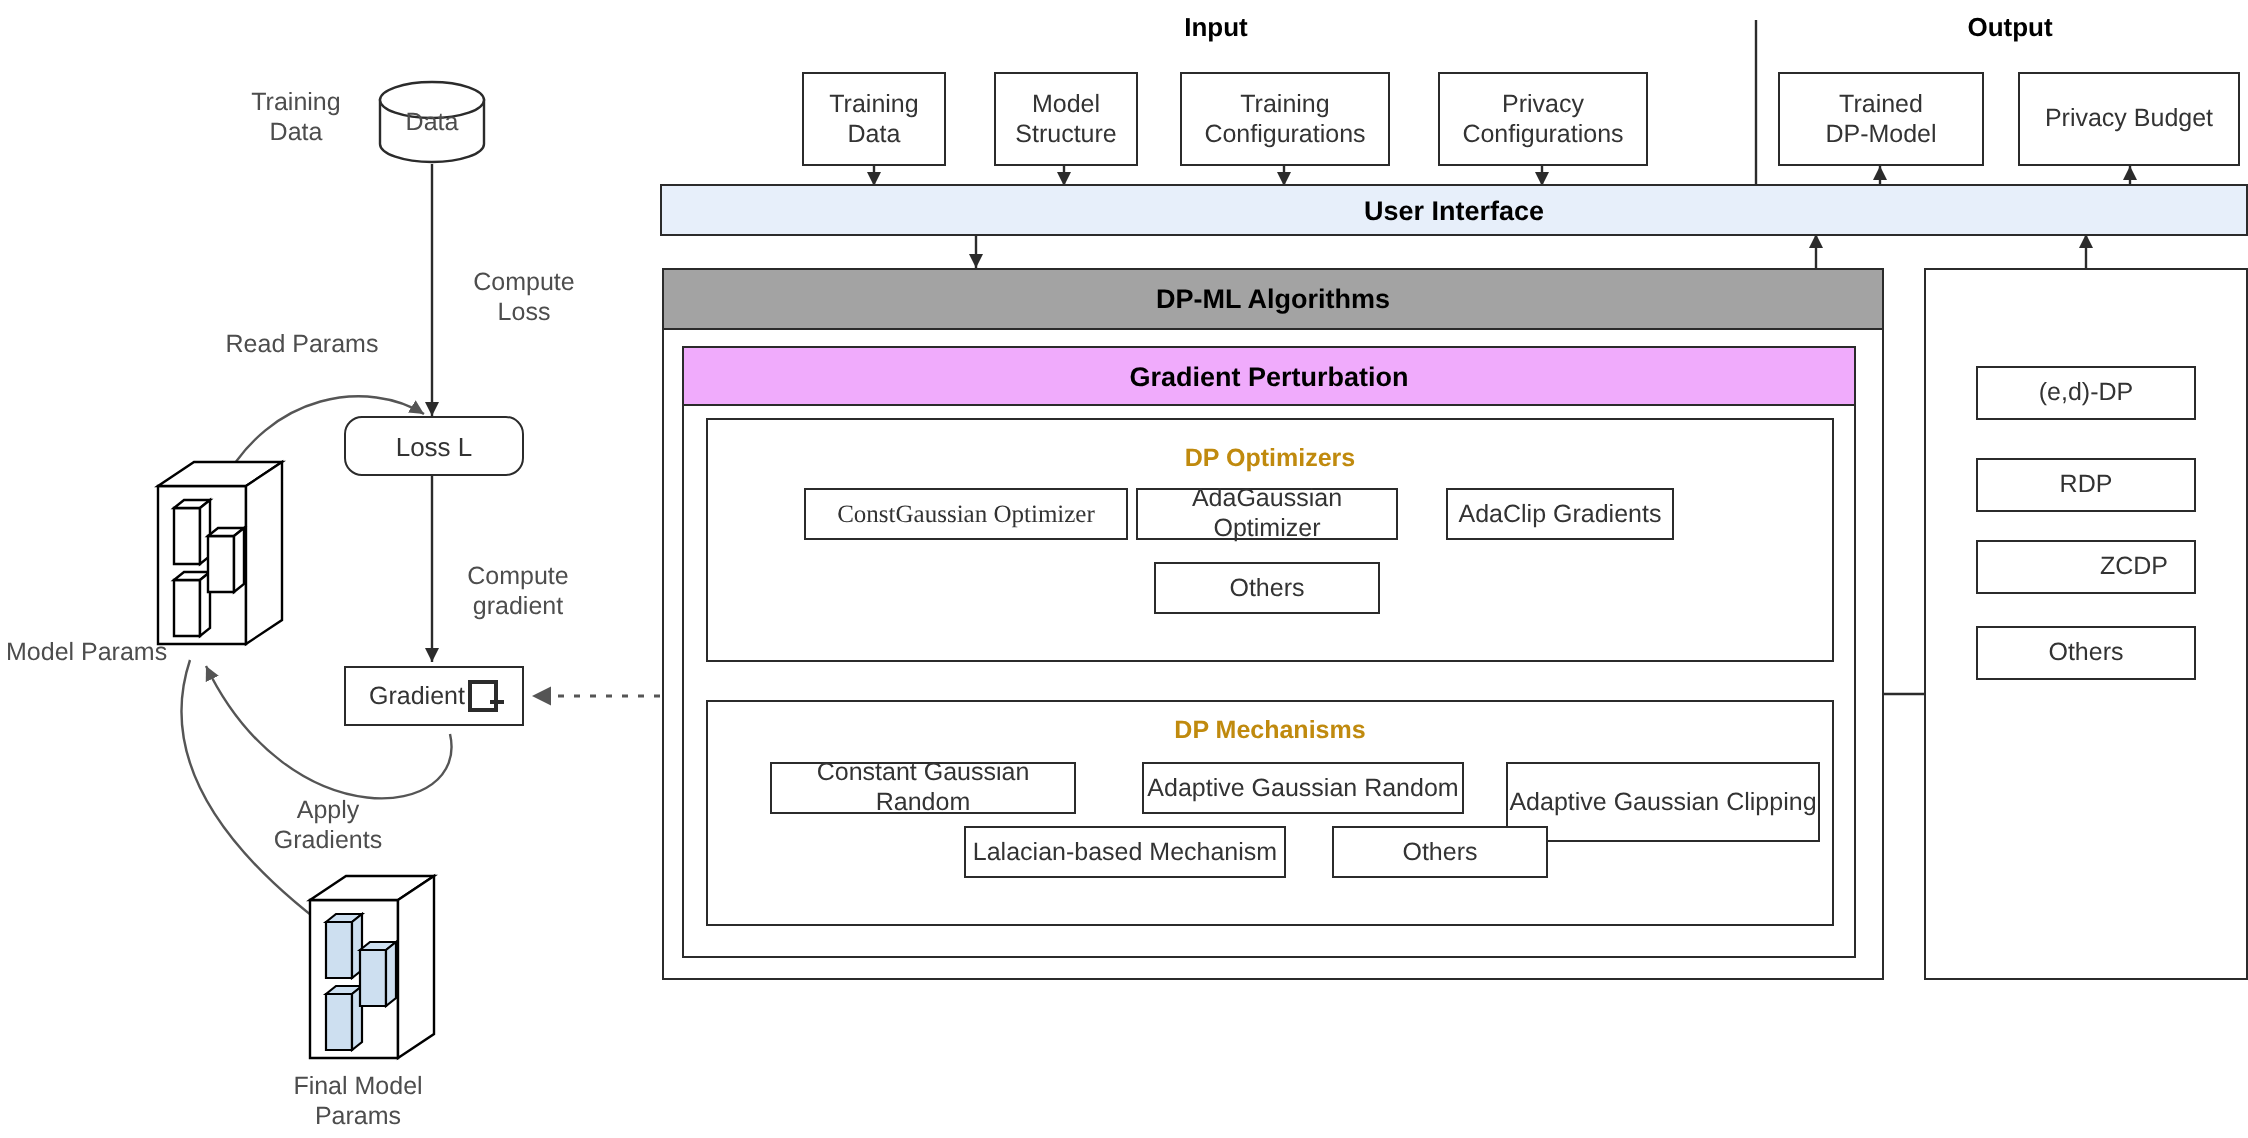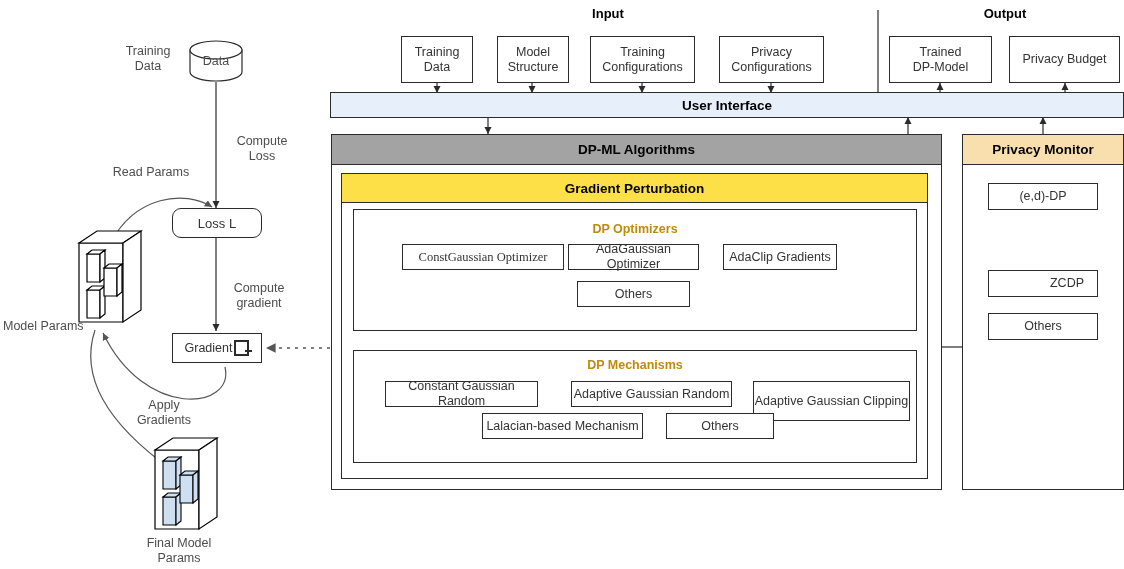--- a/index.html
+++ b/index.html
@@ -16,21 +16,21 @@
        font-size:12.5px;color:#333;line-height:15px;}
   .rbox{position:absolute;box-sizing:border-box;border:1.3px solid #2b2b2b;background:#fff;
        border-radius:9px;display:flex;align-items:center;justify-content:center;
        font-size:13px;color:#333;}
 
   .bar{position:absolute;box-sizing:border-box;border:1.3px solid #2b2b2b;
        display:flex;align-items:center;justify-content:center;
        font-weight:bold;font-size:13.5px;color:#000;}
   .ui-bar{background:#e7effa;}
   .dpml-bar{background:#a3a3a3;}
-  .grad-bar{background:#fde047;}
+  .grad-bar{background:#f0abfc;}
   .pm-bar{background:#fadfae;}
 
   .panel{position:absolute;box-sizing:border-box;border:1.3px solid #2b2b2b;background:#fff;}
   .grp-title{position:absolute;font-size:12.5px;font-weight:bold;color:#c08a0e;text-align:center;}
   .missing-glyph{display:inline-block;width:11px;height:12px;border:2px solid #2b2b2b;
        vertical-align:-2px;margin-left:2px;position:relative;}
   .missing-glyph:after{content:"";position:absolute;left:9px;top:8px;width:7px;height:2px;background:#2b2b2b;}
 </style>
 </head>
 <body>
@@ -154,22 +154,22 @@
 
   <div class="panel" style="left:353px;top:350px;width:564px;height:113px;"></div>
   <div class="grp-title" style="left:353px;top:358px;width:564px;">DP Mechanisms</div>
   <div class="box" style="left:385px;top:381px;width:153px;height:26px;">Constant Gaussian Random</div>
   <div class="box" style="left:571px;top:381px;width:161px;height:26px;">Adaptive Gaussian Random</div>
   <div class="box" style="left:753px;top:381px;width:157px;height:40px;text-align:center;">Adaptive Gaussian Clipping</div>
   <div class="box" style="left:482px;top:413px;width:161px;height:26px;">Lalacian-based Mechanism</div>
   <div class="box" style="left:666px;top:413px;width:108px;height:26px;">Others</div>
 
   <div class="panel" style="left:962px;top:134px;width:162px;height:356px;"></div>
-  <div class="bar pm-bar" style="left:962px;top:134px;width:162px;height:31px;">Privacy Monitor</div>
   <div class="box" style="left:988px;top:183px;width:110px;height:27px;">(e,d)-DP</div>
+  <div class="box" style="left:988px;top:229px;width:110px;height:27px;">RDP</div>
   <div class="box" style="left:988px;top:270px;width:110px;height:27px;padding-left:48px;">ZCDP</div>
   <div class="box" style="left:988px;top:313px;width:110px;height:27px;">Others</div>
 
   <div class="lbl" style="left:108px;top:44px;width:80px;white-space:pre-line;">Training
 Data</div>
   <div class="lbl" style="left:186px;top:54px;width:60px;">Data</div>
 
   <div class="lbl" style="left:222px;top:134px;width:80px;white-space:pre-line;">Compute
 Loss</div>
 

